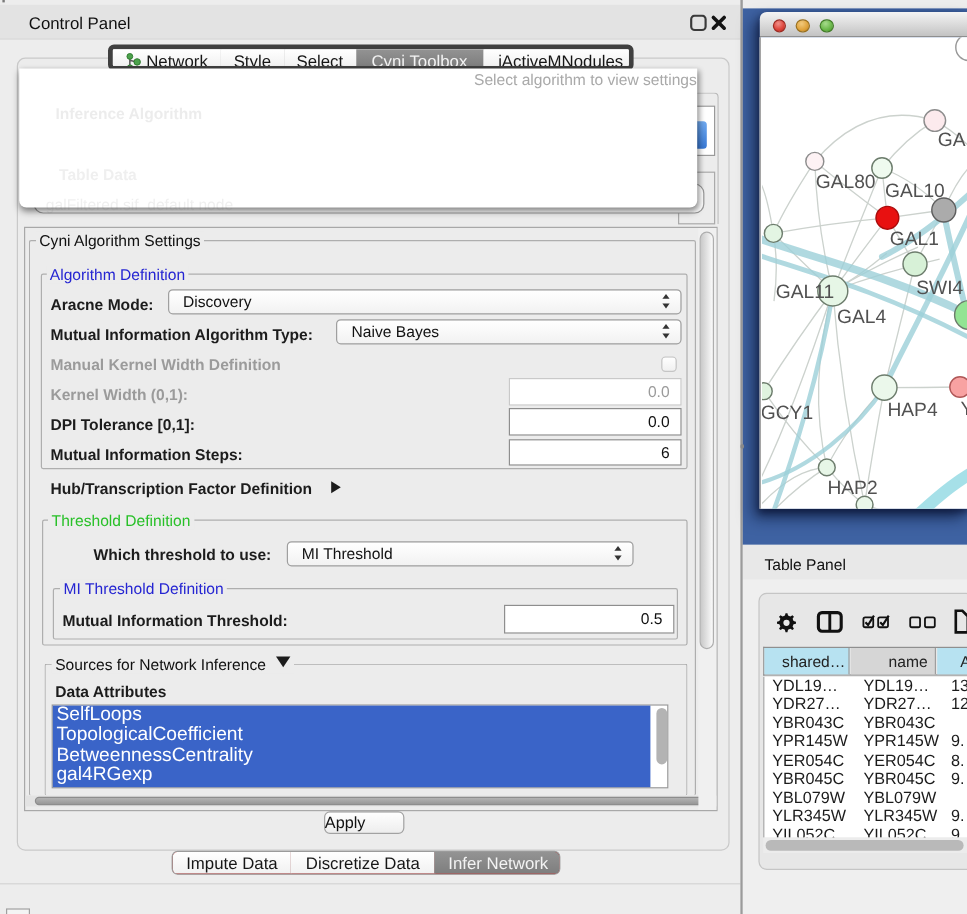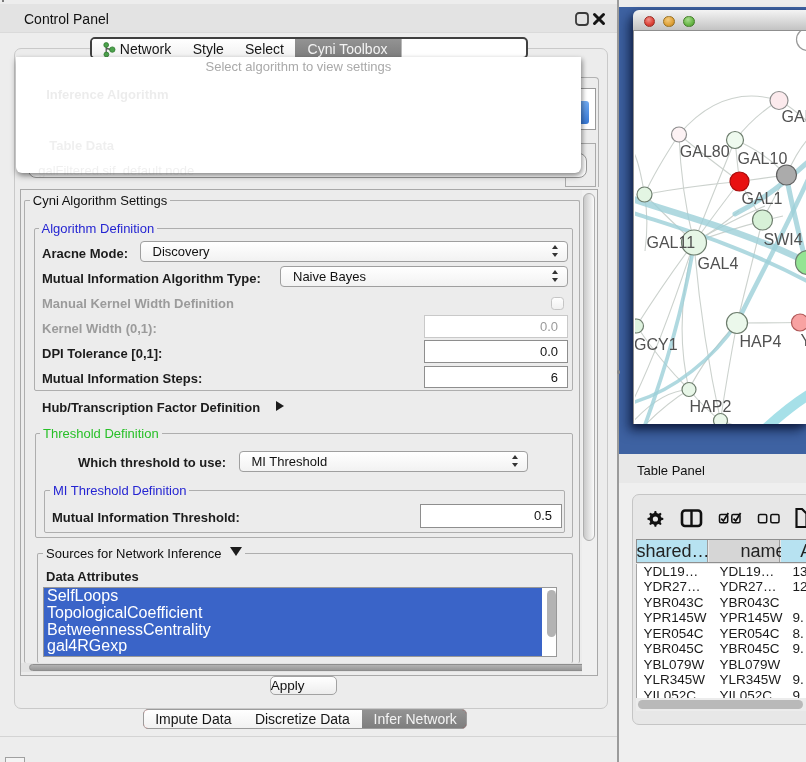--- a/index.html
+++ b/index.html
@@ -25,30 +25,31 @@
 <div class="ab" style="left:0;top:4px;width:617px;height:29px;background:#e3e3e3;border-bottom:1px solid #dadada"></div>
 <div class="ab" style="left:24px;top:11px;font-size:14px;color:#111">Control Panel</div>
 <svg class="ab" style="left:574px;top:11.5px" width="34" height="15" viewBox="0 0 34 15">
   <rect x="2" y="1" width="12" height="12" rx="3" fill="none" stroke="#3a3a3a" stroke-width="1.8"></rect>
   <path d="M20.5 2.5 L29.5 11.5 M29.5 2.5 L20.5 11.5" stroke="#141414" stroke-width="3" stroke-linecap="round"></path>
 </svg>
 
 <div class="ab" style="left:14px;top:48px;width:593.5px;height:661px;border:1.5px solid #c9c9c9;border-radius:7px;background:#ececec"></div>
 <div class="ab" style="left:20px;top:189px;width:578px;height:487px;border:1px solid #a8a8a8;background:#ececec"></div>
 
-<div class="ab" style="left:90px;top:37px;width:438px;height:21.5px;border:2px solid #404040;border-radius:5px;overflow:hidden;background:#fff">
+<div class="ab" style="left:90px;top:37px;width:438px;height:21.5px;border:4px solid #404040;border-radius:5px;overflow:hidden;background:#fff">
   <div class="seg" style="left:0;width:90px;line-height:21px"><svg style="vertical-align:-3px;margin-right:4px" width="13" height="15" viewBox="0 0 13 15">
         <path d="M3.2 4 L3.2 12 M3.8 6.5 L8 7.5" stroke="#5a5a5a" stroke-width="1.3" fill="none"></path>
         <circle cx="3.2" cy="3" r="2.4" fill="#4ca24c" stroke="#2e7a2e" stroke-width="0.8"></circle>
         <circle cx="9.3" cy="7.6" r="2.7" fill="#4ca24c" stroke="#2e7a2e" stroke-width="0.8"></circle>
         <circle cx="3.4" cy="12.5" r="2.4" fill="#4ca24c" stroke="#2e7a2e" stroke-width="0.8"></circle>
       </svg>Network</div>
   <div class="seg" style="left:90px;width:52.5px;line-height:21px">Style</div>
   <div class="seg" style="left:142.5px;width:60px;line-height:21px">Select</div>
   <div class="seg sel" style="left:202.5px;width:106px;line-height:21px">Cyni Toolbox</div>
+  <div class="seg" style="left:308.5px;width:129.5px;line-height:21px;border-right:none">jActiveMNodules</div>
 </div>
 
 <div class="ab" style="left:560px;top:77px;width:38.5px;height:110px;border-top:1px solid #b2b2b2;border-right:1px solid #b2b2b2;border-radius:0 4px 0 0"></div>
 <div class="ab" style="left:565px;top:87.5px;width:30.5px;height:42.5px;background:#fff;border:1px solid #9a9a9a"></div>
 <div class="ab" style="left:576px;top:100.5px;width:12.5px;height:23px;background:linear-gradient(#70aaf0,#3878d4);border-radius:3px"></div>
 <div class="ab" style="left:565px;top:142.5px;width:30.5px;height:44px;border:1px solid #aaaaaa;background:#ececec"></div>
 <div class="ab" style="left:28px;top:153px;width:559px;height:25px;background:#fff;border:1px solid #9a9a9a;border-radius:8px"></div>
 
 <div class="ab grp" style="left:23.8px;top:199.5px;width:556px;height:463px;border-bottom:none">
   <div class="gt" style="left:5px;color:#101010">Cyni Algorithm Settings</div>
@@ -103,21 +104,21 @@
   <div class="seg" style="left:97.8px;width:120.3px;line-height:19px">Discretize Data</div>
   <div class="seg sel" style="left:218.1px;width:105.5px;line-height:19px;border-right:none">Infer Network</div>
 </div>
 <div class="ab" style="left:0;top:736px;width:617px;height:1px;background:#d4d4d4"></div>
 <div class="ab" style="left:5px;top:756.5px;width:19.5px;height:10px;border:1.5px solid #a0a0a0;background:#f4f4f4"></div>
 
 <div class="ab" style="left:16.2px;top:57px;width:564.5px;height:115.5px;background:#fff;border-radius:0 0 6px 6px;box-shadow:0 3px 6px rgba(0,0,0,0.35),2px 2px 4px rgba(0,0,0,0.18);font-size:14.5px;color:#111">
   <div style="position:absolute;left:30px;top:30px;color:rgba(110,110,110,0.13);font-size:13px;font-weight:bold">Inference Algorithm</div>
   <div style="position:absolute;left:33px;top:81px;color:rgba(110,110,110,0.11);font-size:13px;font-weight:bold">Table Data</div>
   <div style="position:absolute;left:22px;top:106px;color:rgba(110,110,110,0.11);font-size:13px">galFiltered.sif&nbsp;&nbsp;default node</div>
-  <div style="text-align:center;color:#a9a9a9;font-size:13px;padding-top:2px">Select algorithm to view settings</div>
+  <div style="text-align:right;color:#a9a9a9;font-size:13px;padding-top:2px">Select algorithm to view settings</div>
 </div>
 
 <div class="ab" style="left:582px;top:190px;width:15px;height:485px;background:#f0f0f0"></div>
 <div class="ab" style="left:583px;top:192.5px;width:12px;height:348px;background:linear-gradient(90deg,#c9c9c9,#fbfbfb);border:1px solid #aeaeae;border-radius:6px"></div>
 
 <div class="ab" style="left:616.5px;top:370px;width:3px;height:4px;background:#8a8a8a;border-radius:2px;z-index:5"></div>
 <div class="ab" style="left:617.3px;top:0;width:1.4px;height:762px;background:#9b9b9b"></div>
 
 <div class="ab" style="left:618.7px;top:7px;width:188px;height:446.5px;background:#3e62a2"></div>
 
@@ -225,21 +226,21 @@
     <rect x="79.5" y="14.5" width="8.2" height="8.2" rx="1.5" stroke-width="1.5"></rect>
     <rect x="91.8" y="14.5" width="8.2" height="8.2" rx="1.5" stroke-width="1.5"></rect>
     <path d="M81.2 18.6 l2.2 2.3 L88.3 13" stroke-width="1.8"></path>
     <path d="M93.5 18.6 l2.2 2.3 L100.6 13" stroke-width="1.8"></path>
     <rect x="118.5" y="14.5" width="8.2" height="8.2" rx="1.5" stroke-width="1.5"></rect>
     <rect x="130.8" y="14.5" width="8.2" height="8.2" rx="1.5" stroke-width="1.5"></rect>
     <path d="M156.5 9 L162 9 166.5 13.5 166.5 27 156.5 27 Z" stroke-width="2.2"></path>
   </g>
 </svg>
 
-<div class="ab" style="left:635.5px;top:538.5px;width:171px;height:24.5px;border:1px solid #8f8f8f;border-right:none;font-size:18px;color:#222">
+<div class="ab" style="left:635.5px;top:538.5px;width:171px;height:24.5px;border:1px solid #8f8f8f;border-right:none;font-size:13px;color:#222">
   <div class="ab" style="left:0;top:0;width:71px;height:22.5px;background:#b7e2f1;border-right:1px solid #9e9e9e;text-align:right;padding-right:2px;line-height:23px">shared…</div>
   <div class="ab" style="left:72px;top:0;width:71.7px;height:22.5px;background:#d6d6d6;border-right:1px solid #9e9e9e;text-align:left;padding-left:32px;line-height:23px">name</div>
   <div class="ab" style="left:144.7px;top:0;width:26.3px;height:22.5px;background:#b7e2f1;padding-left:19px;line-height:23px">A</div>
 </div>
 <div class="ab" style="left:635.5px;top:563.5px;width:171px;height:134px;background:#fff;border-left:1px solid #a5a5a5;overflow:hidden;font-size:13.5px;color:#1b1b1b">
   <div class="ab" style="left:7px;top:0;line-height:15.5px">YDL19…<br>YDR27…<br>YBR043C<br>YPR145W<br>YER054C<br>YBR045C<br>YBL079W<br>YLR345W<br>YIL052C</div>
   <div class="ab" style="left:83px;top:0;line-height:15.5px">YDL19…<br>YDR27…<br>YBR043C<br>YPR145W<br>YER054C<br>YBR045C<br>YBL079W<br>YLR345W<br>YIL052C</div>
   <div class="ab" style="left:156px;top:0;line-height:15.5px">13<br>12<br>&nbsp;<br>9.<br>8.<br>9.<br>&nbsp;<br>9.<br>9.</div>
 </div>
 <div class="ab" style="left:635.5px;top:697.5px;width:171px;height:13px;background:#ececec"></div>

